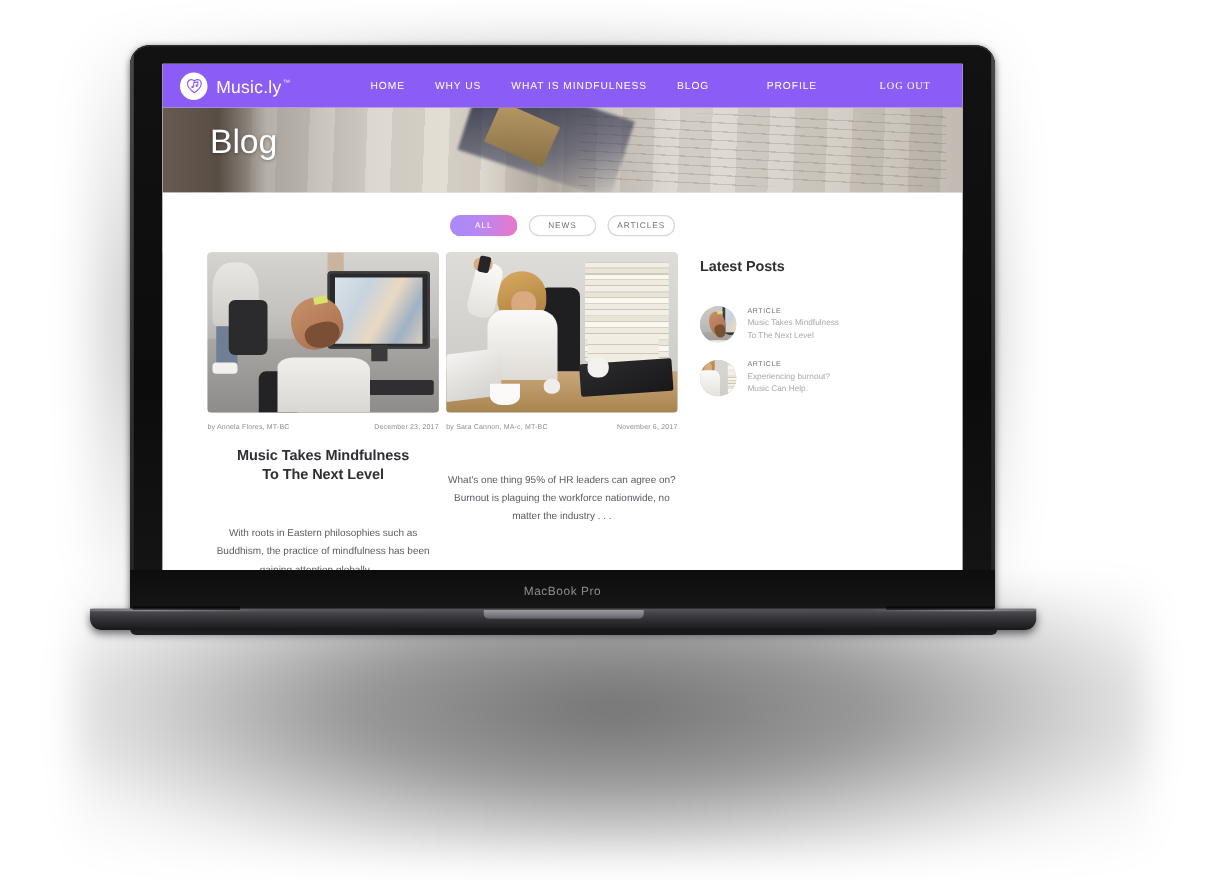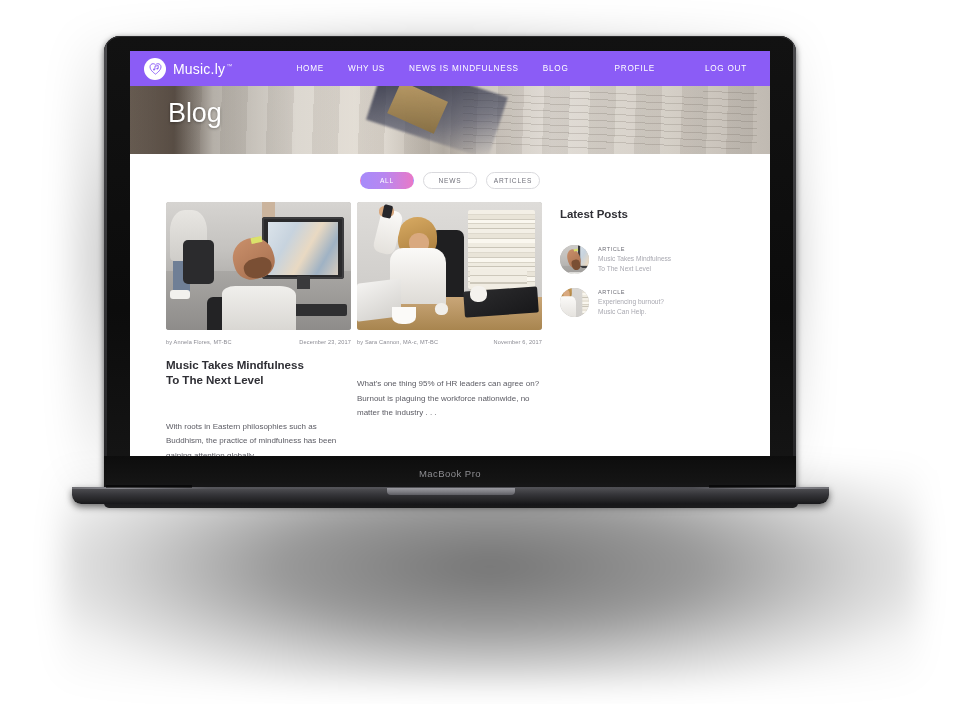--- a/index.html
+++ b/index.html
@@ -195,21 +195,21 @@
   .nav-link {
     color: #ffffff;
     font-size: 8.2px;
     letter-spacing: 0.75px;
     padding: 4px 12px;
     cursor: pointer;
     white-space: nowrap;
     text-align: right;
   }
   .nav-link.spaced-pre { margin-left: 22px; }
-  .nav-link.spaced-pre2 { margin-left: 26px; }
+  .nav-link.spaced-pre2 { margin-left: 26px; font-family: Liberation Serif, serif; }
 
   
   .hero {
     height: 68px;
     position: relative;
     overflow: hidden;
     background: #cfc8c0;
   }
   
   .hero-photo {
@@ -297,20 +297,21 @@
     display: flex;
     padding: 0 30px 0 36px;
     gap: 0;
     align-items: flex-start;
   }
   .cards { display: flex; gap: 6px; }
 
   .card {
     width: 185px;
     background: #fff;
+    text-align: center;
   }
   .card-thumb {
     width: 185px;
     height: 128px;
     border-radius: 3px;
     overflow: hidden;
     position: relative;
     background: #b9b7b4;
   }
 
@@ -439,21 +440,21 @@
                 <circle cx="14.9" cy="12.1" r="1.5" fill="#8b5cf6"></circle>
                 <path d="M11.1 13.6V8.4L16.4 7.2V12.1" fill="none" stroke="#8b5cf6" stroke-width="1.4" stroke-linejoin="round"></path>
               </svg>
             </span>
             <span class="brand-name"><span>Music.ly</span><span class="brand-tm">™</span></span>
           </div>
 
           <div class="nav-links">
             <div class="nav-link">HOME</div>
             <div class="nav-link">WHY US</div>
-            <div class="nav-link">NEWS IS MINDFULNESS</div>
+            <div class="nav-link">WHAT IS MINDFULNESS</div>
             <div class="nav-link">BLOG</div>
             <div class="nav-link spaced-pre">PROFILE</div>
             <div class="nav-link spaced-pre2">LOG OUT</div>
           </div>
         </div>
 
         <div class="hero">
           <div class="hero-photo"></div>
           <div class="hero-lines"></div>
           <div class="hero-dark-obj"></div>

